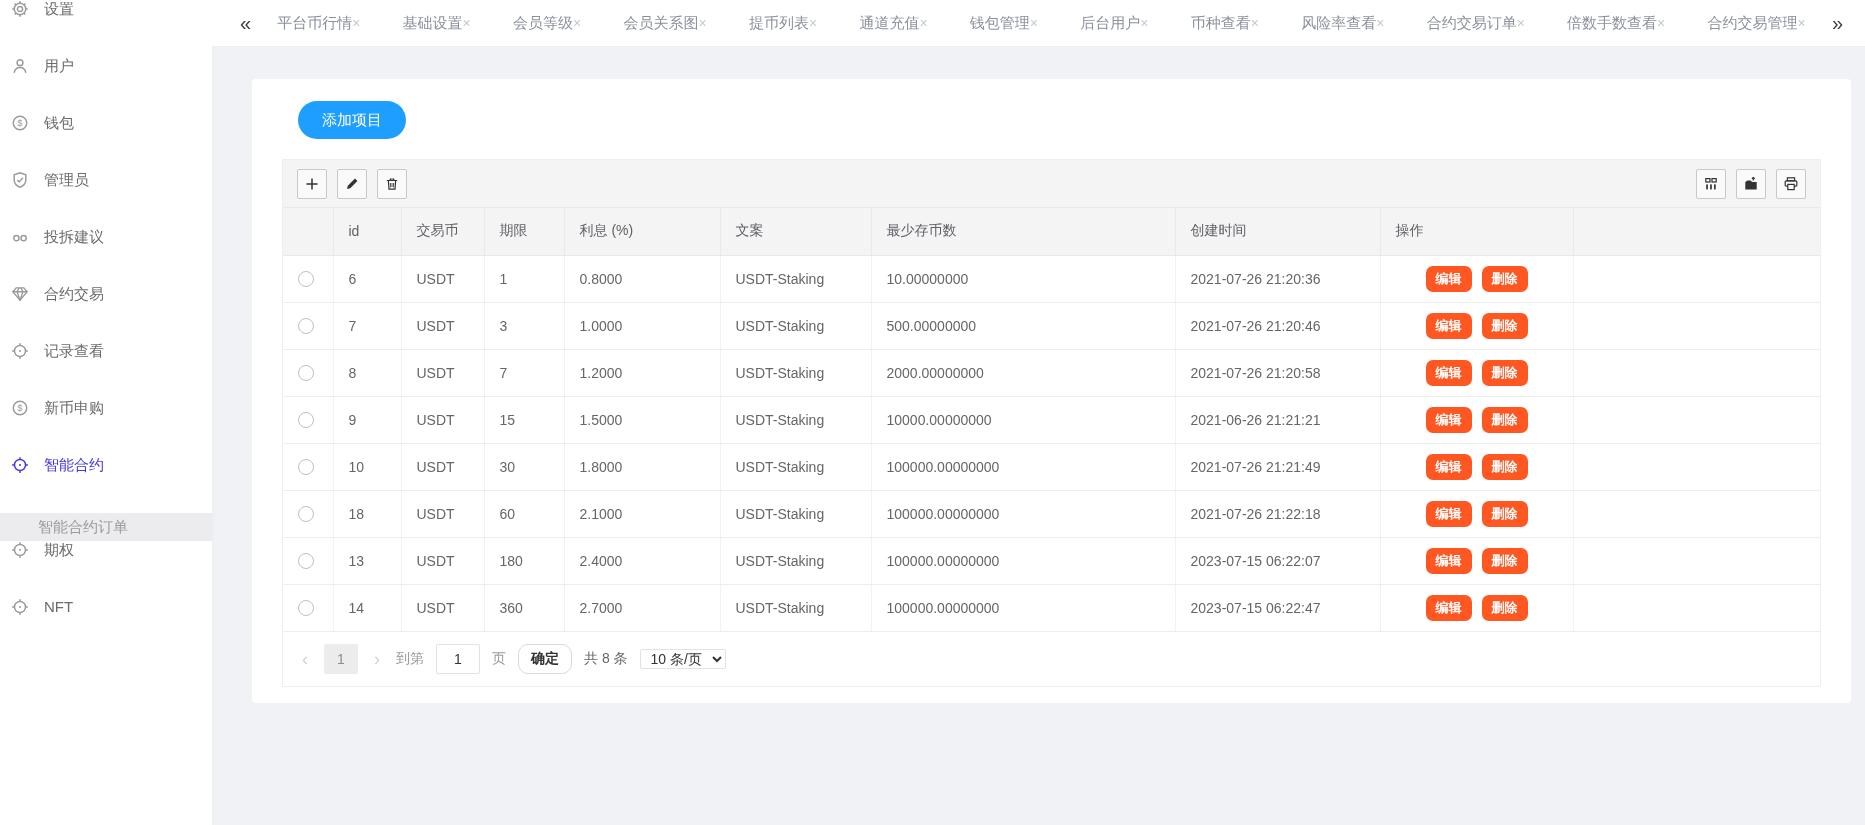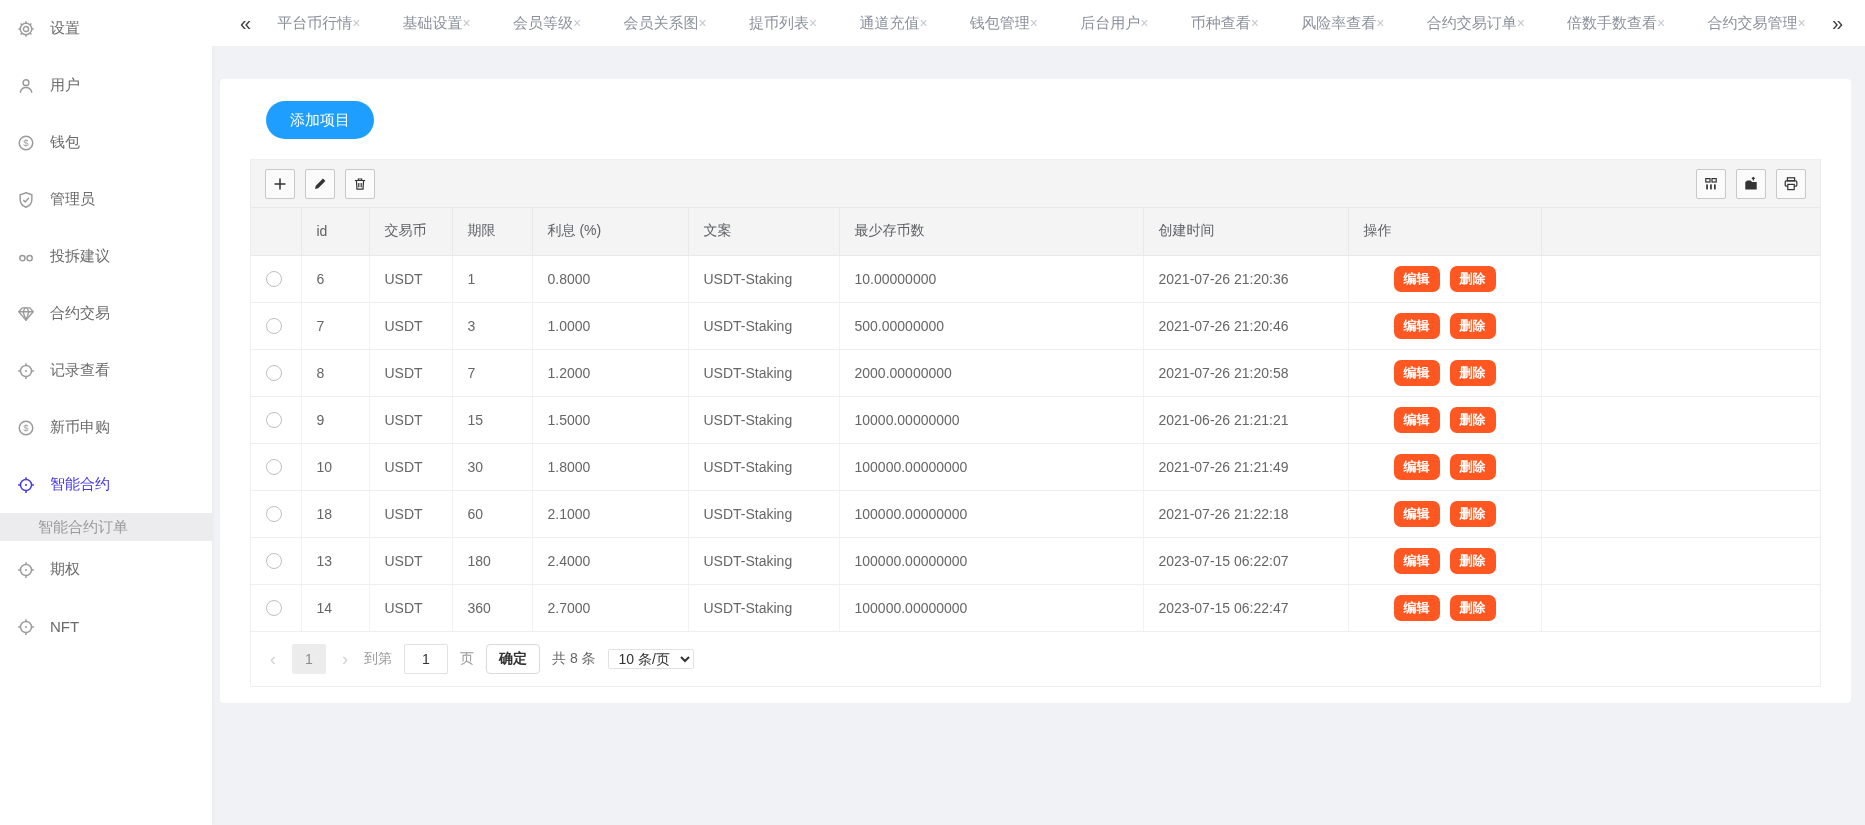--- a/index.html
+++ b/index.html
@@ -7,21 +7,21 @@
   body {
     width:1865px; height:825px; overflow:hidden;
     background:var(--content_bg,#f0f2f5);
     font-family:"Liberation Sans","DejaVu Sans",sans-serif;
     color:#666;
   }
   .app { display:flex; width:100%; height:100%; }
 
   
   .sidebar { width:212px; flex-shrink:0; background:#fff; box-shadow:1px 0 4px rgba(0,0,0,.03); }
-  .side-item { height:57px; display:flex; align-items:center; padding-left:17px; gap:15px;
+  .side-item { height:57px; display:flex; align-items:flex-start; padding-left:11px; gap:15px;
                font-size:15px; color:#6b6b6b; cursor:pointer; }
   .side-item .icon { width:18px; height:18px; color:#9a9a9a; display:inline-flex; }
   .side-item .icon svg { width:18px; height:18px; }
   .side-item.active { color:var(--indigo,#4438e2); }
   .side-item.active .icon { color:var(--indigo,#4438e2); }
   .sub-item { height:28px; display:flex; align-items:center; padding-left:38px;
               font-size:15px; color:#6b6b6b; cursor:pointer; }
   .sub-item.hover { background:#ececee; color:#9b9b9b; }
   .sub-item.selected { background:var(--indigo,#4438e2); color:#fff; }
 
@@ -32,21 +32,21 @@
   .tabbar { height:47px; background:#fff; border-bottom:1px solid #f0f0f0;
             display:flex; align-items:center; padding:0 22px 0 28px; }
   .tab-scroll { font-size:20px; color:#3c3c3c; cursor:pointer; line-height:1; flex-shrink:0; }
   .tabs { flex:1; display:flex; align-items:center; justify-content:space-between;
           margin:0 26px; overflow:hidden; }
   .tab { display:flex; align-items:center; white-space:nowrap; cursor:pointer; }
   .tab .tab-label { font-size:15px; color:#8b919c; }
   .tab .tab-close { font-size:14px; color:#c4c8d0; }
 
   
-  .content { flex:1; padding:32px 14px 0 8px; }
+  .content { flex:1; padding:32px 14px 0 40px; }
   .card { background:#fff; border-radius:4px; height:624px; padding:22px 30px 0 30px; }
 
   .add-btn { height:38px; padding:0 24px; margin-left:16px; border:none; cursor:pointer;
              border-radius:19px; background:var(--accent_blue,#1e9fff); color:#fff; font-size:15px;
              font-family:inherit; }
 
   .table-widget { margin-top:20px; border:1px solid #eee; }
   .tool-strip { height:48px; background:#f4f4f5; border-bottom:1px solid #e8e8e8;
                 display:flex; align-items:center; justify-content:space-between; padding:0 14px; }
   .tool-group { display:flex; gap:10px; }
@@ -72,21 +72,21 @@
 
   
   .pager { height:54px; display:flex; align-items:center; gap:12px; padding:0 15px; background:#fff; }
   .pg-arrow { font-size:18px; color:#d2d2d2; cursor:pointer; line-height:1; padding:0 4px; }
   .pg-current { min-width:34px; height:30px; background:#ececec; border-radius:2px; color:#8d8d8d;
                 display:flex; align-items:center; justify-content:center; font-size:14px; }
   .pg-text { font-size:14px; color:#999; }
   .pg-total { font-size:14px; color:#666; }
   .pg-input { width:44px; height:30px; border:1px solid #e2e2e2; border-radius:2px;
               text-align:center; font-size:14px; color:#333; font-family:inherit; }
-  .pg-confirm { height:30px; padding:0 12px; background:#fff; border:1px solid #d9d9d9; border-radius:4px;
+  .pg-confirm { height:30px; padding:0 12px; background:#fff; border:1px solid #d9d9d9; border-radius:10px;
                 font-size:14px; color:#333; font-weight:bold; cursor:pointer; font-family:inherit; }
   .pg-size { height:20px; border:1px solid #e2e2e2; border-radius:2px; background:#fff;
              font-size:14px; color:#333; padding:0 6px; font-family:inherit; cursor:pointer; }
 </style>
 </head>
 <body>
 
 <div class="app">
 
   <div class="sidebar" id="sidebar">

